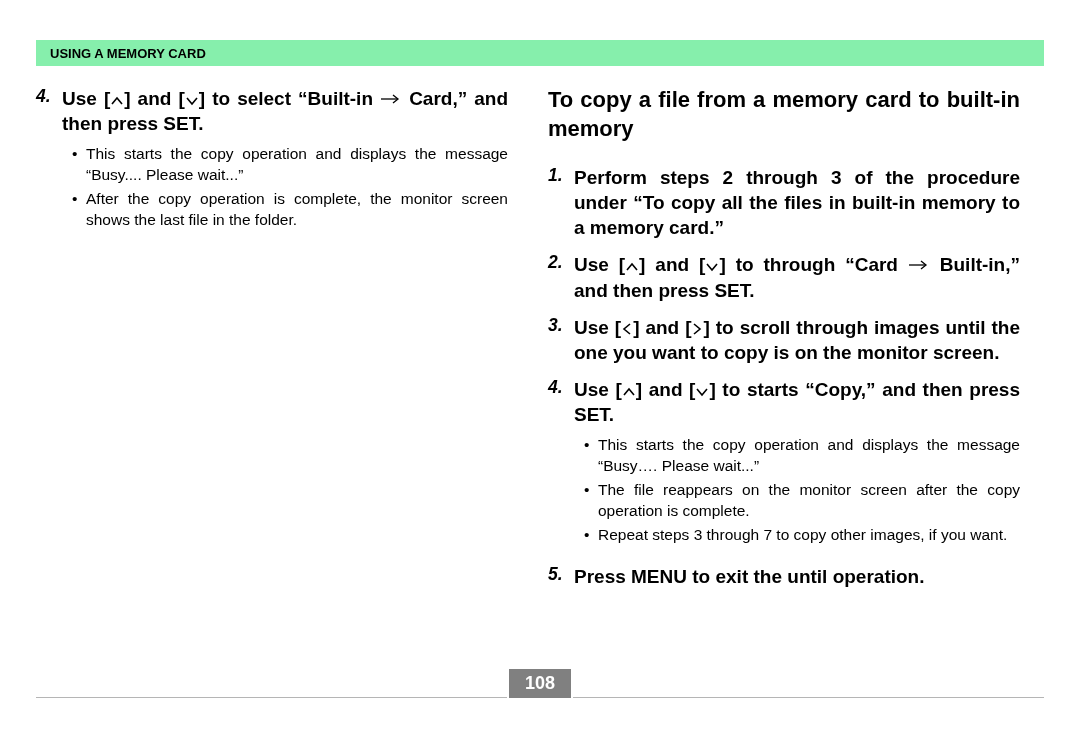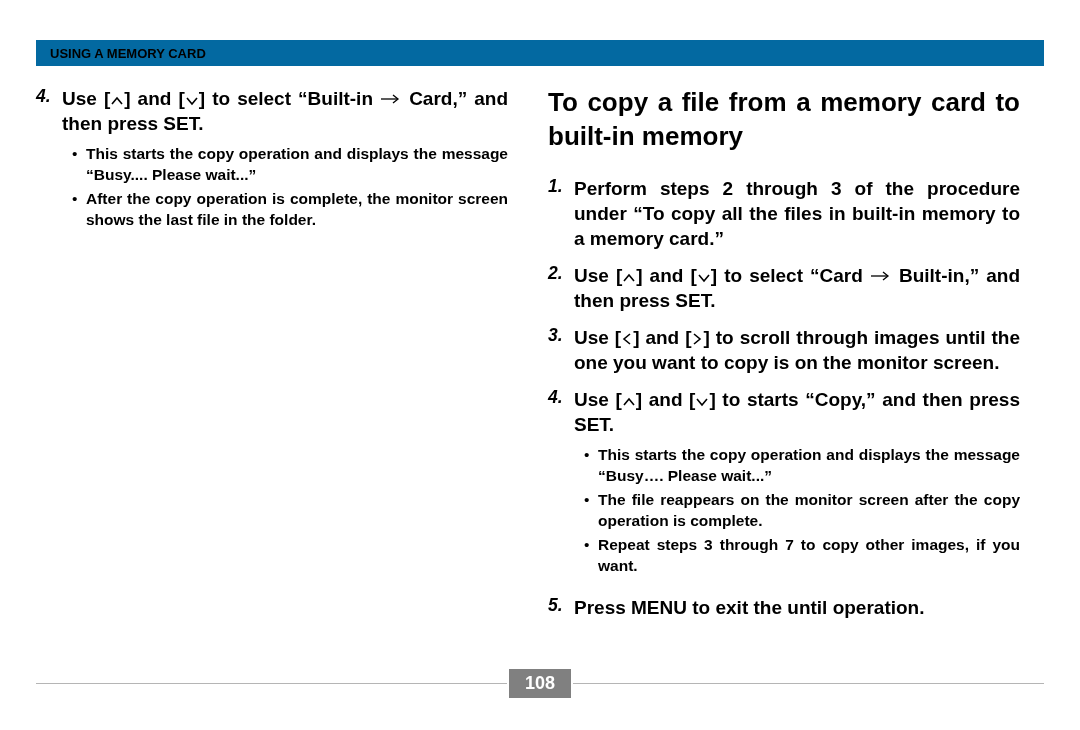--- a/index.html
+++ b/index.html
@@ -9,21 +9,21 @@
       font-family: Arial, Helvetica, sans-serif;
       background: #fff;
       position: relative;
     }
     .page {
       padding: 40px 36px 30px 36px;
       height: 100%;
       position: relative;
     }
     .header-bar {
-      background: #0369a1;
+      background: #86efac;
       height: 26px;
       display: flex;
       align-items: center;
       padding-left: 14px;
       margin-bottom: 20px;
     }
     .header-title {
       font-weight: bold;
       font-size: 13px;
       color: #000;
@@ -66,36 +66,35 @@
       text-align: justify;
       margin-bottom: 3px;
     }
     .bullet-mark {
       width: 14px;
       flex-shrink: 0;
     }
     .bullet-text {
       flex: 1;
       text-align: justify;
-      font-weight: bold;
     }
     .section-title {
-      font-size: 26px;
+      font-size: 22px;
       font-weight: bold;
       line-height: 1.3;
       margin-bottom: 22px;
       text-align: justify;
     }
     .page-footer {
       position: absolute;
       bottom: 32px;
       left: 36px;
       right: 36px;
       display: flex;
-      align-items: center;
+      align-items: flex-end;
       gap: 2px;
     }
     .footer-line {
       flex: 1;
       height: 1px;
       background: #b5b5b5;
     }
     .page-number-box {
       background: #808080;
       color: #fff;
@@ -161,21 +160,21 @@
         <div class="step-text">Perform steps 2 through 3 of the procedure under “To copy all the files in built-in memory to a memory card.”</div>
       </div>
 
       <div class="step" style="margin-top:12px">
         <div class="step-num">2.</div>
         <div class="step-text">
           <span>Use [</span><svg class="key-icon" width="14" height="12" viewBox="0 0 14 12">
               <path d="M2 9 L7 3 L12 9" fill="none" stroke="#000" stroke-width="1.6"></path>
             </svg><span>] and [</span><svg class="key-icon" width="14" height="12" viewBox="0 0 14 12">
               <path d="M2 3 L7 9 L12 3" fill="none" stroke="#000" stroke-width="1.6"></path>
-            </svg><span>] to select “Card</span>
+            </svg><span>] to through “Card</span>
           <span class="arrow-inline"><svg width="22" height="12" viewBox="0 0 22 12">
                 <line x1="1" y1="6" x2="17" y2="6" stroke="#000" stroke-width="1.3"></line>
                 <path d="M13 2 L18 6 L13 10" fill="none" stroke="#000" stroke-width="1.3"></path>
               </svg></span>
           <span>Built-in,” and then press SET.</span>
         </div>
       </div>
 
       <div class="step" style="margin-top:12px">
         <div class="step-num">3.</div>

